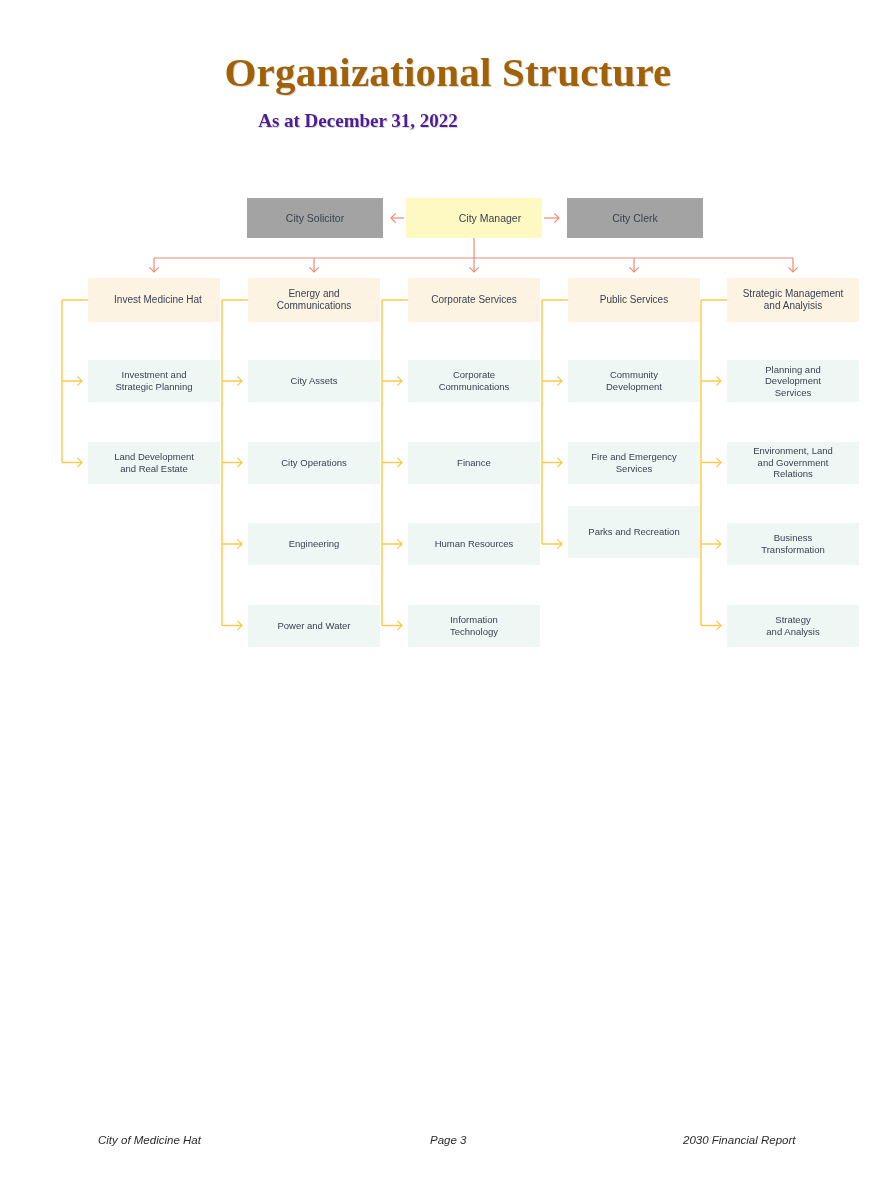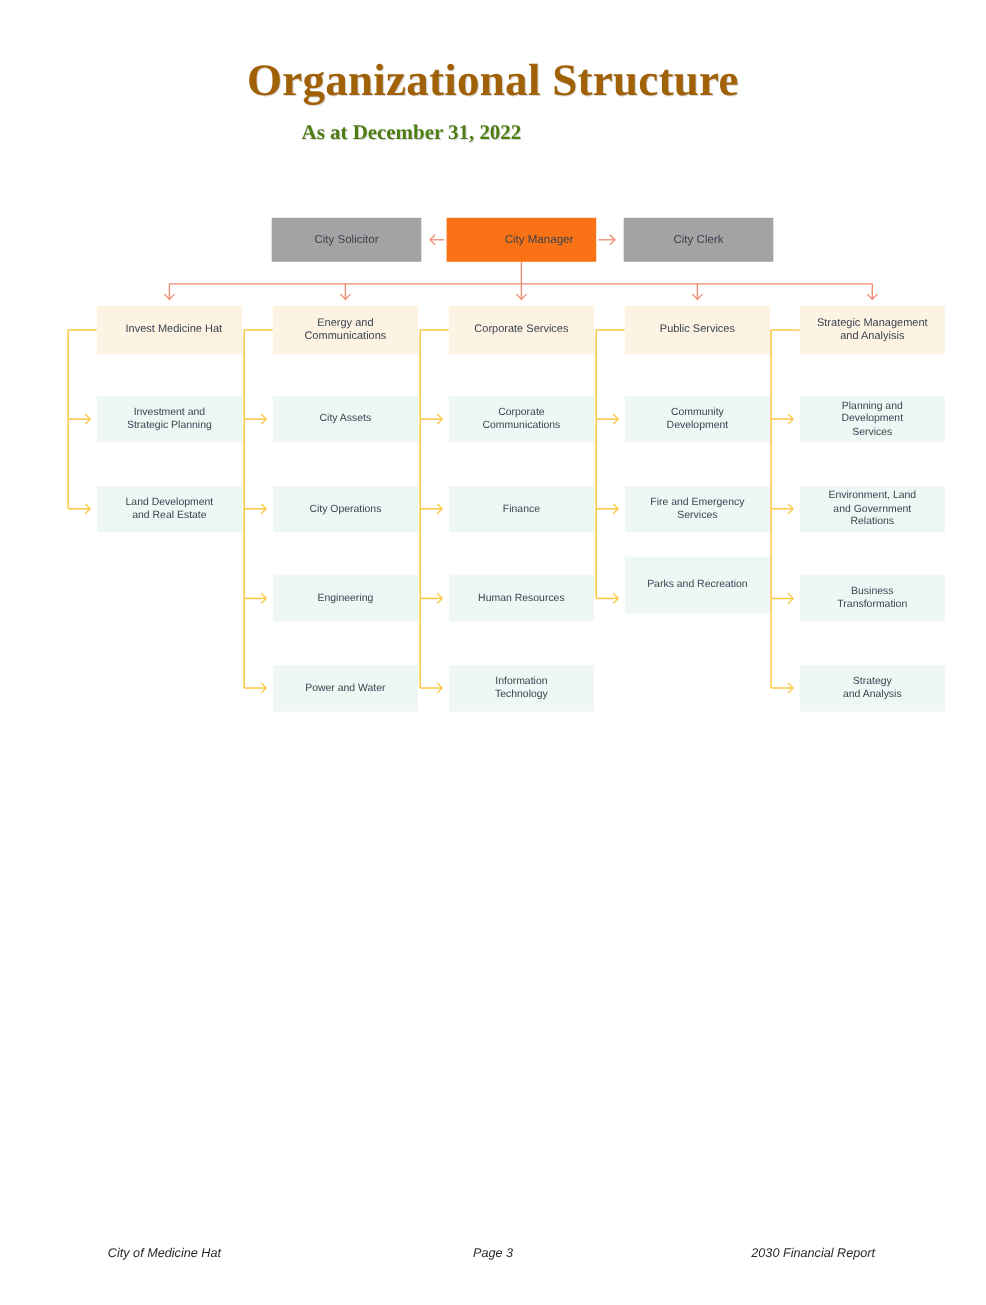--- a/index.html
+++ b/index.html
@@ -31,23 +31,22 @@
   }
   .page-subtitle {
     position: absolute;
     top: 110px;
     left: 0;
     width: 716px;
     text-align: center;
     font-family: "Liberation Serif", serif;
     font-weight: bold;
     font-size: 19px;
-    color: #4d7c0f;
+    color: #4c1d95;
     text-shadow: 1px 1px 0 rgba(120,120,140,0.30);
-    margin-left: 16px;
   }
 
   
   #chart {
     position: absolute;
     left: 0;
     top: 0;
     width: 896px;
     height: 1186px;
   }
@@ -65,21 +64,21 @@
     box-sizing: border-box;
     display: flex;
     align-items: center;
     justify-content: center;
     text-align: center;
     line-height: 1.22;
     color: #3a4250;
     padding: 2px 4px;
   }
   .node.top      { background: #a3a3a3; font-size: 10.5px; }
-  .node.manager  { background: #f97316; font-size: 10.5px; padding-left: 36px; }
+  .node.manager  { background: #fef9c3; font-size: 10.5px; padding-left: 36px; }
   .node.dept     { background: #fdf3e3; font-size: 10px; }
   .node.sub      { background: #eff7f5; font-size: 9.5px; }
 
   
   .footer {
     position: absolute;
     left: 0;
     bottom: 0;
     width: 896px;
     height: 60px;

